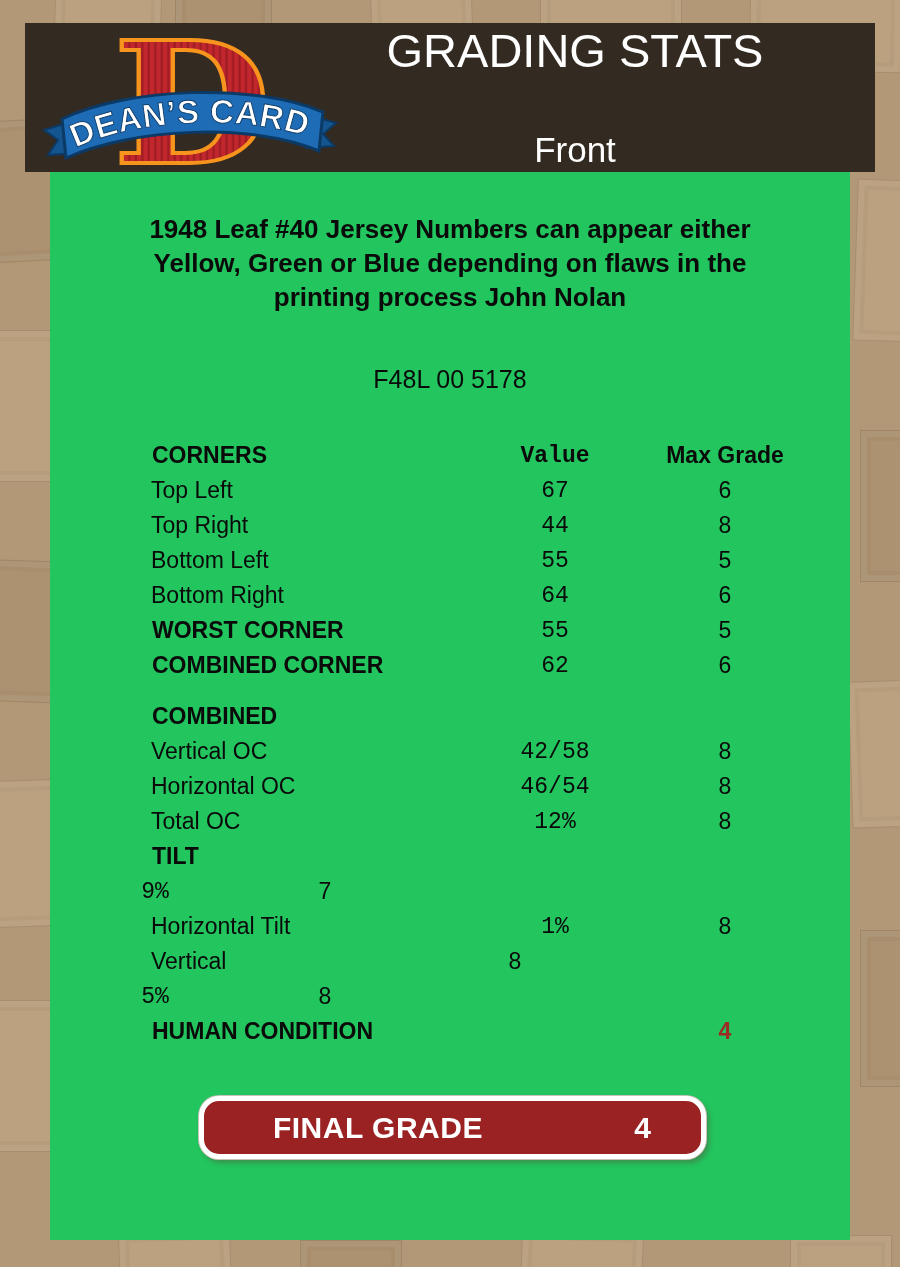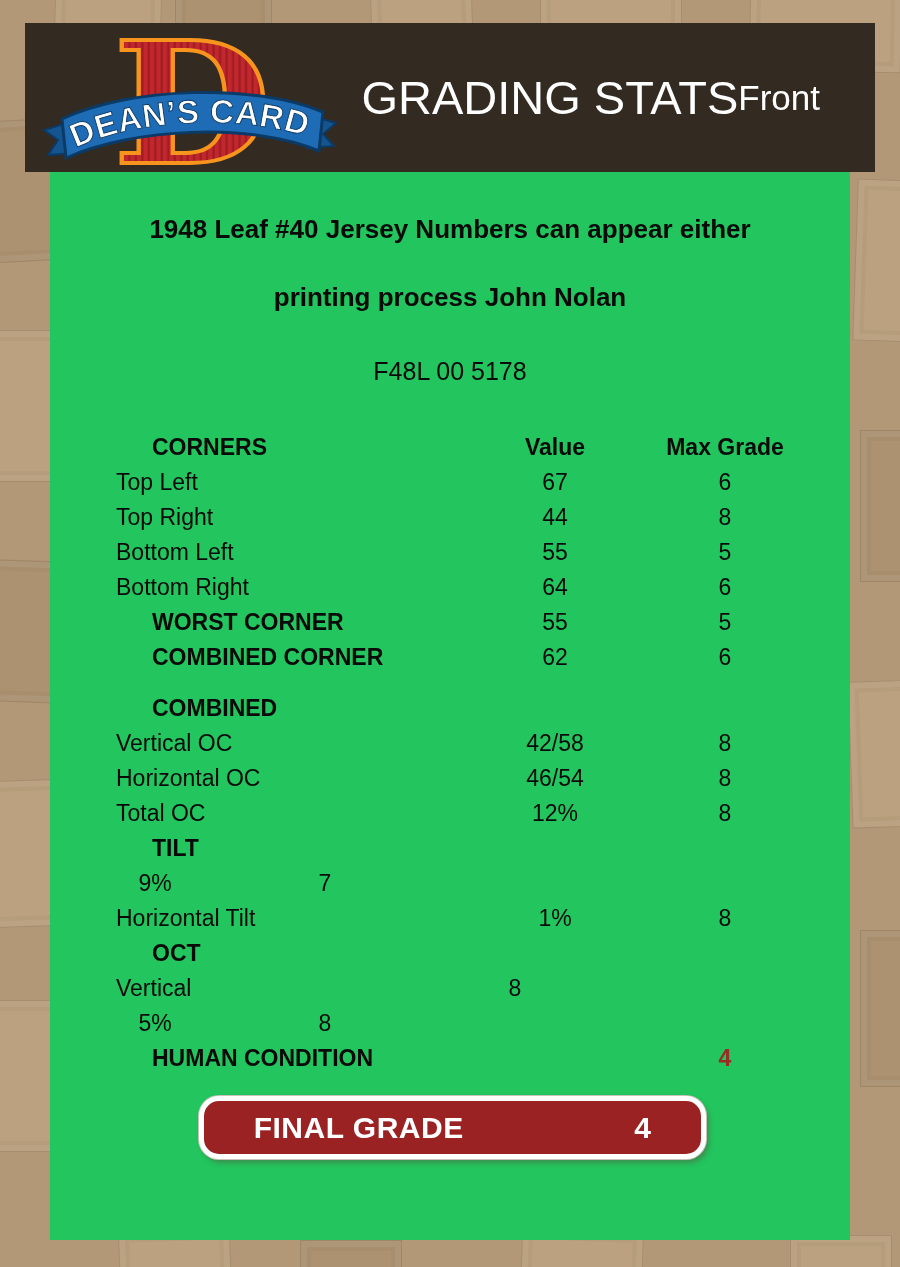--- a/index.html
+++ b/index.html
@@ -17,53 +17,53 @@
   }
   .bg-card.dark{background:#a68d6c;opacity:.5;}
   
   .header-bar{
     position:absolute;left:25px;top:23px;width:850px;height:149px;
     background:#332b22;z-index:2;
   }
   .logo-wrap{position:absolute;left:15px;top:4px;width:300px;height:145px;}
   .header-titles{
     position:absolute;left:305px;top:0;width:490px;height:149px;
-    display:flex;flex-direction:row;justify-content:flex-end;align-items:center;
+    display:flex;flex-direction:column;justify-content:space-between;align-items:center;
     color:#ffffff;
   }
   .main-title{font-size:47px;line-height:56px;font-weight:normal;}
   .sub-title{font-size:35px;line-height:44px;font-weight:normal;}
   
   .content-panel{
     position:absolute;left:50px;top:172px;width:800px;height:1068px;
     background:#22c55e;z-index:1;color:#0a0a0a;
   }
   .note{margin:0;padding-top:40px;text-align:center;font-weight:bold;
     font-size:26px;line-height:34px;}
-  .card-id{margin:0;padding-top:43px;text-align:center;font-size:25px;}
+  .card-id{margin:8px;padding-top:43px;text-align:center;font-size:25px;}
   
   .stats-table{margin-top:40px;}
   .trow{height:35px;display:flex;align-items:flex-end;font-size:23px;}
   .c-label{width:400px;box-sizing:border-box;padding-left:102px;white-space:nowrap;}
-  .c-label.indent{padding-left:66px;}
-  .c-value{width:210px;text-align:center;}
+  .c-label.indent{padding-left:101px;}
+  .c-value{width:210px;text-align:center;font-family:Liberation Mono, monospace;}
   .c-grade{width:130px;text-align:center;}
   .bold{font-weight:bold;}
   .spacer{height:16px;}
   .red-grade{color:#9c2a25;font-weight:bold;}
   
   .final-grade-btn{
     position:absolute;left:149px;top:924px;width:497px;height:53px;
     background:#9b2222;border:5px solid #ffffff;border-radius:20px;
     box-shadow:0 0 0 1px #c8c4ba, 3px 4px 5px rgba(90,80,60,.45);
     cursor:pointer;
   }
   .fg-label{
     position:absolute;left:10%;width:50%;top:50%;transform:translateY(-50%);
-    color:#ffffff;font-weight:bold;font-size:30px;letter-spacing:.5px;
+    text-align:center;color:#ffffff;font-weight:bold;font-size:30px;letter-spacing:.5px;
     white-space:nowrap;
   }
   .fg-value{
     position:absolute;right:50px;top:50%;transform:translateY(-50%);
     color:#ffffff;font-weight:bold;font-size:30px;
   }
 </style>
 </head>
 <body>
 
@@ -116,21 +116,21 @@
   <div class="header-titles">
     <div class="main-title">GRADING STATS</div>
     <div class="sub-title">Front</div>
   </div>
 </div>
 
 <div class="content-panel">
 
   <p class="note">
     <span>1948 Leaf #40 Jersey Numbers can appear either</span><br>
-    <br>
+    <span>Yellow, Green or Blue depending on flaws in the</span><br>
     <span>printing process John Nolan</span>
   </p>
 
   <p class="card-id">F48L 00 5178</p>
 
   <div class="stats-table">
 
     <div class="trow">
       <div class="c-label bold">CORNERS</div>
       <div class="c-value bold">Value</div>
@@ -198,25 +198,20 @@
     <div class="trow">
       <div class="c-value">9%</div>
       <div class="c-grade">7</div>
     </div>
     <div class="trow">
       <div class="c-label indent">Horizontal Tilt</div>
       <div class="c-value">1%</div>
       <div class="c-grade">8</div>
     </div>
     <div class="trow">
-      <div class="c-label bold">OCT</div>
-      <div class="c-value"></div>
-      <div class="c-grade"></div>
-    </div>
-    <div class="trow">
       <div class="c-label indent">Vertical</div>
       <div class="c-grade">8</div>
     </div>
     <div class="trow">
       <div class="c-value">5%</div>
       <div class="c-grade">8</div>
     </div>
     <div class="trow">
       <div class="c-label bold">HUMAN CONDITION</div>
       <div class="c-value"></div>

